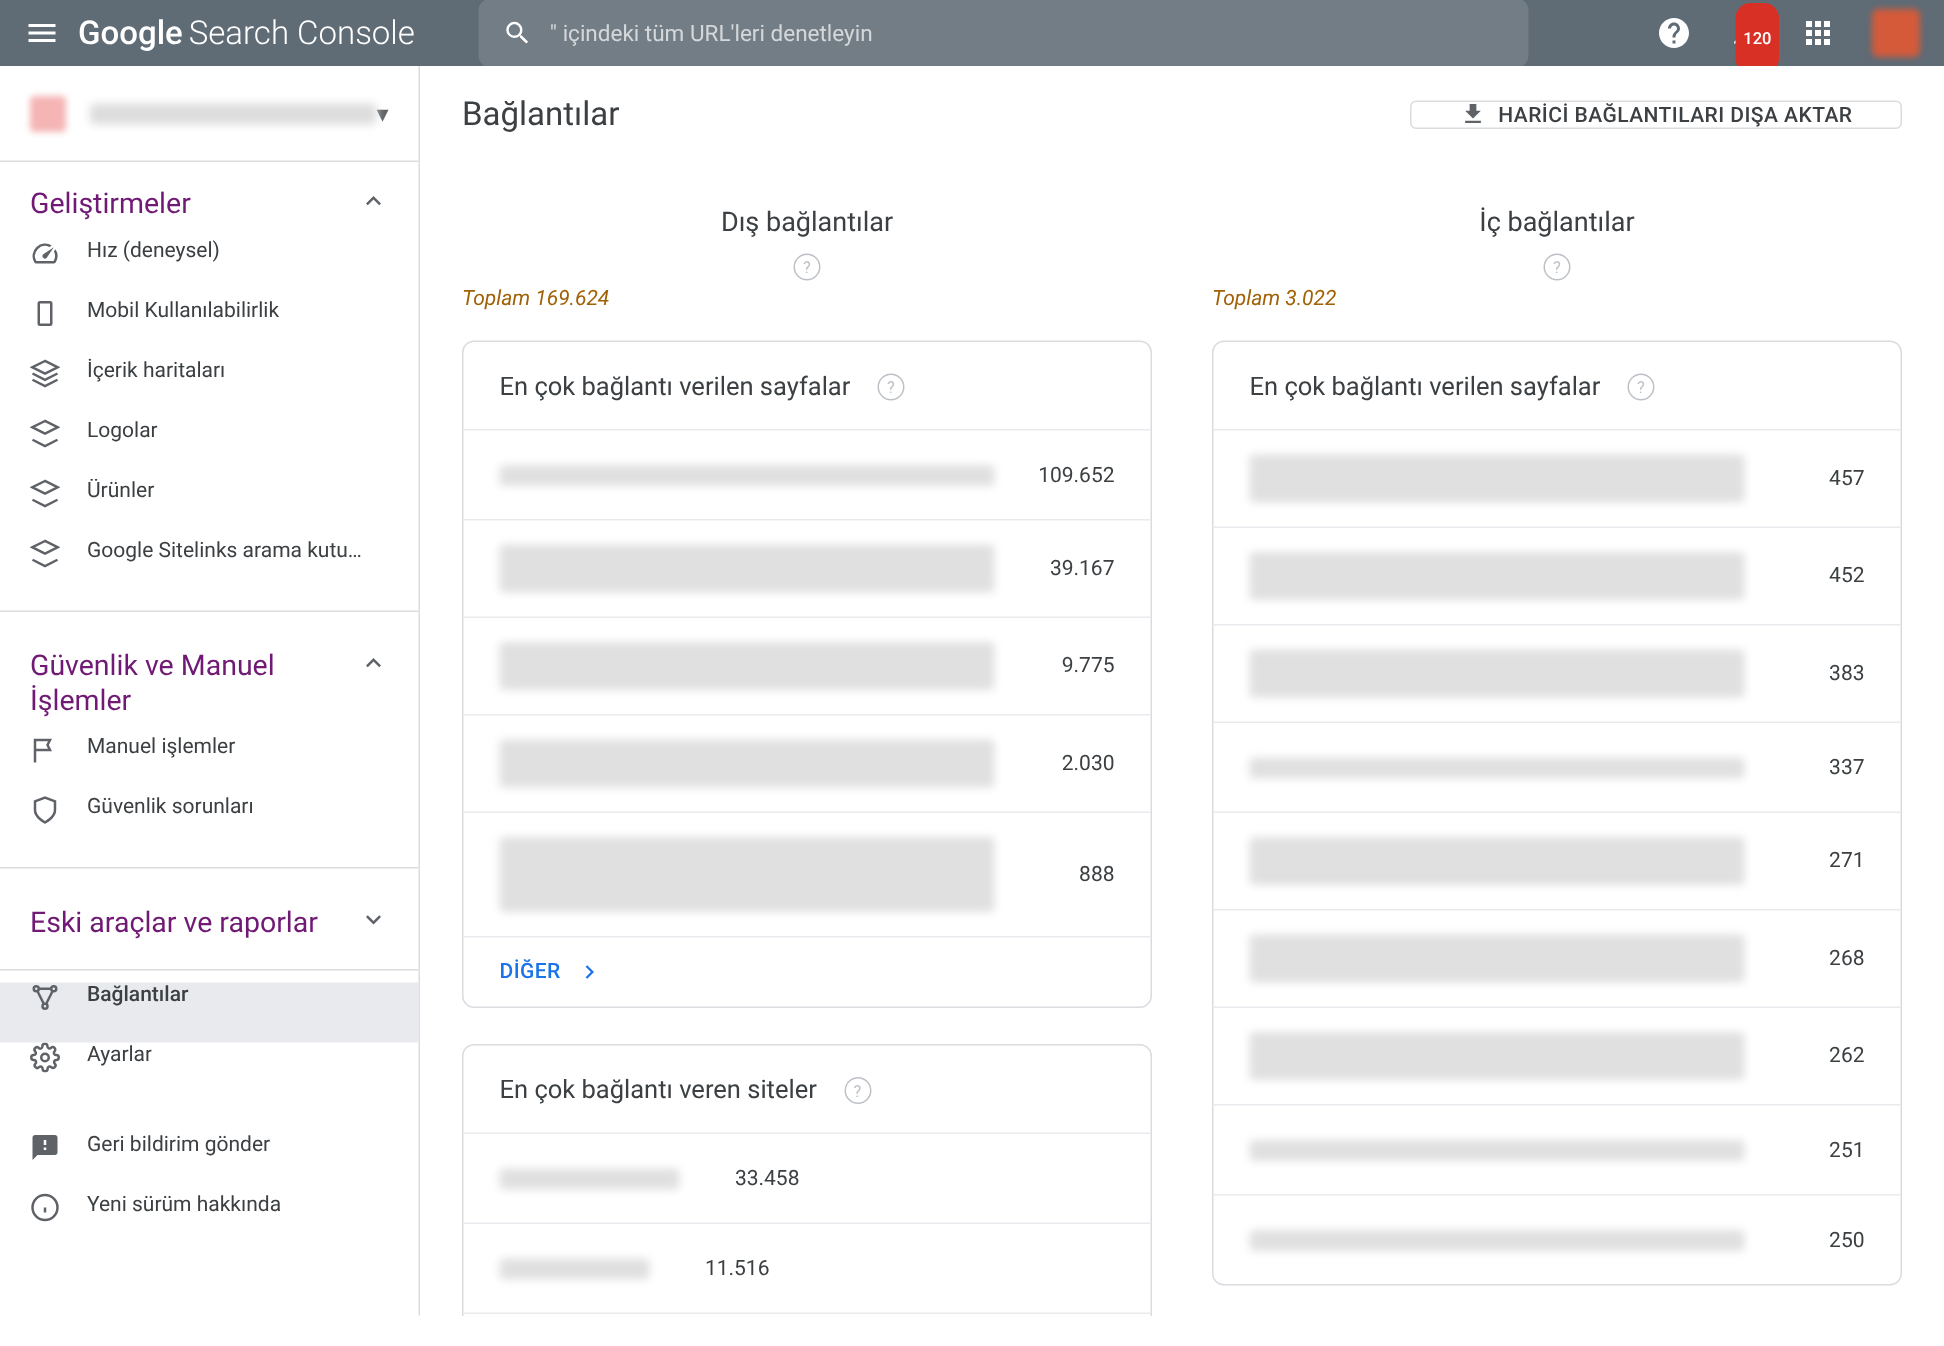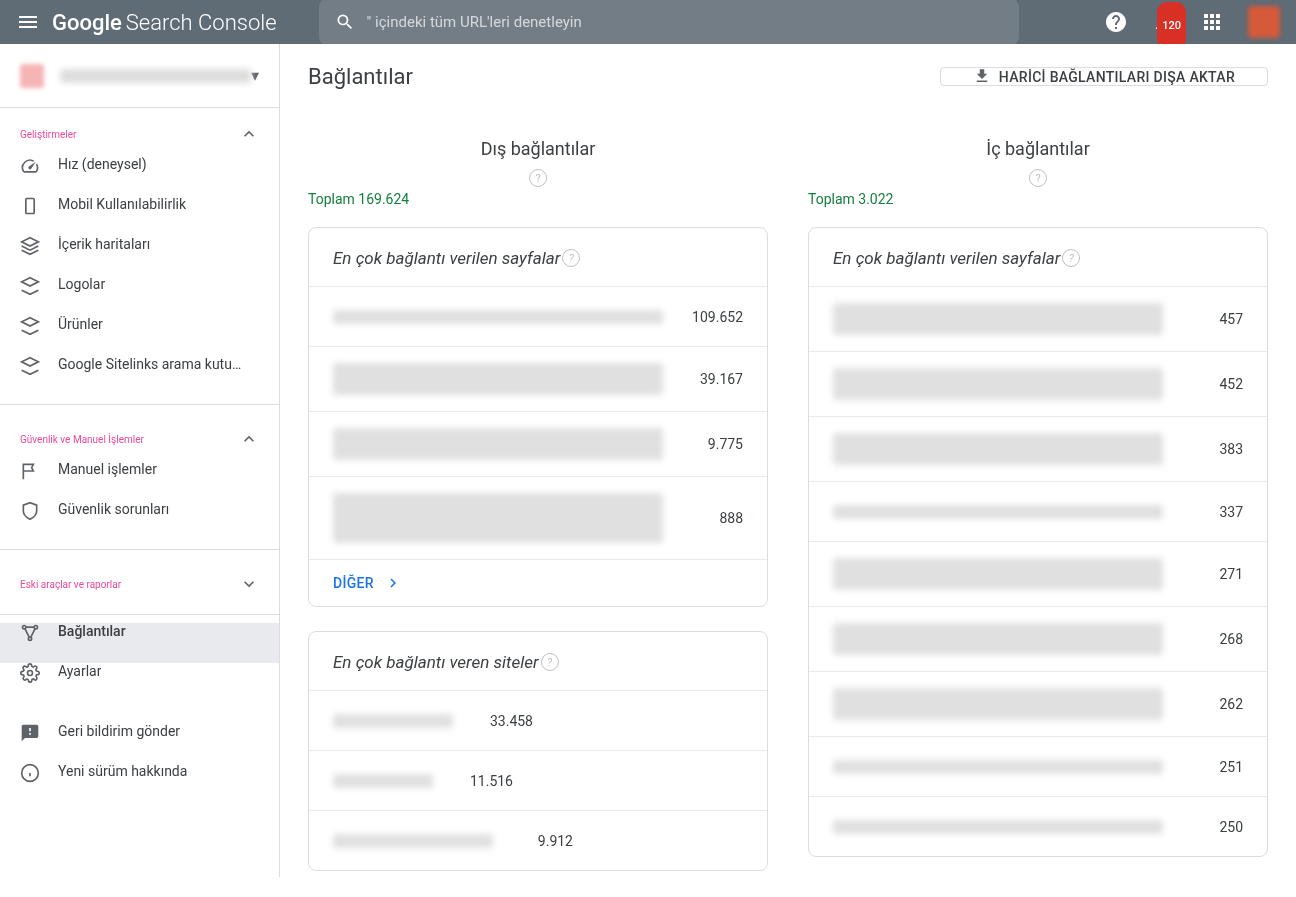--- a/index.html
+++ b/index.html
@@ -18,41 +18,41 @@
 .badge { position: absolute; top: -8px; right: -10px; background: #d93025; color: #fff; font-size: 11px; border-radius: 10px; padding: 17px 5px; font-weight: 500; }
 .avatar { width: 32px; height: 32px; border-radius: 4px; background: #d45a3a; filter: blur(2px); }
 
 .container { display: flex; height: calc(897px - 64px); }
 .sidebar { width: 280px; border-right: 1px solid #dadce0; overflow-y: auto; padding-bottom: 20px; }
 .property-sel { height: 64px; display: flex; align-items: center; padding: 0 20px; border-bottom: 1px solid #dadce0; cursor: pointer; }
 .prop-icon { width: 24px; height: 24px; background: #f5b5b5; filter: blur(2px); margin-right: 16px; border-radius: 3px; }
 .prop-text { flex: 1; height: 14px; background: #ddd; filter: blur(3px); border-radius: 3px; }
 .dropdown-caret { color: #5f6368; }
 
-.section-hdr { padding: 16px 20px 12px; font-size: 10px; color: #ec4899; display: flex; align-items: center; cursor: pointer; }
+.section-hdr { padding: 16px 20px 12px; font-size: 19px; color: #701a75; display: flex; align-items: flex-start; cursor: pointer; }
 .section-hdr .chev { margin-left: auto; color: #5f6368; }
 .nav-item { display: flex; align-items: flex-start; height: 40px; padding: 0 20px; font-size: 14px; color: #3c4043; cursor: pointer; gap: 18px; }
 .nav-item.active { background: #e8eaed; font-weight: 500; }
 .nav-item .nav-ico { width: 20px; height: 20px; display: flex; align-items: center; justify-content: center; color: #5f6368; flex-shrink: 0; }
 .nav-item span.label { white-space: nowrap; overflow: hidden; text-overflow: ellipsis; }
 .divider { height: 1px; background: #dadce0; margin: 8px 0; }
 
 .main { flex: 1; overflow-y: auto; background: #fff; position: relative; }
 .page-header { height: 64px; display: flex; align-items: center; padding: 0 28px; }
 .page-title { font-size: 22px; color: #3c4043; flex: 1; }
 .export-btn { background: #fff; border: 1px solid #dadce0; border-radius: 4px; height: 19px; padding: 0 32px; display: flex; align-items: flex-end; gap: 8px; color: #3c4043; font-size: 14px; font-weight: 500; letter-spacing: 0.3px; cursor: pointer; }
 
 .content { padding: 0 28px 40px; }
 .columns { display: flex; gap: 40px; }
 .col { flex: 1; }
 .col-header { margin-bottom: 20px; padding-top: 30px; }
 .col-title { font-size: 18px; color: #3c4043; display: flex; align-items: center; gap: 10px; flex-direction: column; }
-.col-sub { font-size: 14px; color: #15803d; margin-top: 4px; }
+.col-sub { font-size: 14px; color: #a16207; margin-top: 4px; font-style: italic; }
 .card { border: 1px solid #dadce0; border-radius: 8px; margin-bottom: 24px; overflow: hidden; }
-.card-title { font-size: 17px; color: #3c4043; padding: 20px 24px 18px; display: flex; align-items: center; gap: 2px; font-style: italic; }
+.card-title { font-size: 17px; color: #3c4043; padding: 20px 24px 18px; display: flex; align-items: center; gap: 18px; }
 .row { display: flex; align-items: center; padding: 16px 24px; border-top: 1px solid #e8eaed; min-height: 60px; }
 .row .url { flex: 1; height: 14px; background: #e0e0e0; filter: blur(3px); border-radius: 3px; margin-right: 20px; }
 .row .url.tall { height: 32px; }
 .row .url.xtall { height: 50px; }
 .row .val { font-size: 14px; color: #3c4043; text-align: right; min-width: 60px; }
 .more-row { display: flex; align-items: center; padding: 14px 24px; border-top: 1px solid #e8eaed; gap: 10px; color: #1a73e8; font-weight: 500; font-size: 14px; cursor: pointer; letter-spacing: 0.3px; }
 .help-circle { width: 18px; height: 18px; border: 1.5px solid #bdc1c6; border-radius: 50%; display: inline-flex; align-items: center; justify-content: center; font-size: 11px; color: #bdc1c6; }
 
 svg { display: block; }
 </style>
@@ -278,20 +278,24 @@
               </div>
             <div class="row">
                 <div class="url tall"></div>
                 <div class="val">39.167</div>
               </div>
             <div class="row">
                 <div class="url tall"></div>
                 <div class="val">9.775</div>
               </div>
             <div class="row">
+                <div class="url tall"></div>
+                <div class="val">2.030</div>
+              </div>
+            <div class="row">
                 <div class="url xtall"></div>
                 <div class="val">888</div>
               </div>
             <div class="more-row">
                 <span>DİĞER</span>
                 <svg width="18" height="18" viewBox="0 0 24 24" fill="#1a73e8">
                   <path d="M10 6L8.59 7.41 13.17 12l-4.58 4.59L10 18l6-6z"></path>
                 </svg>
               </div>
           </div>

